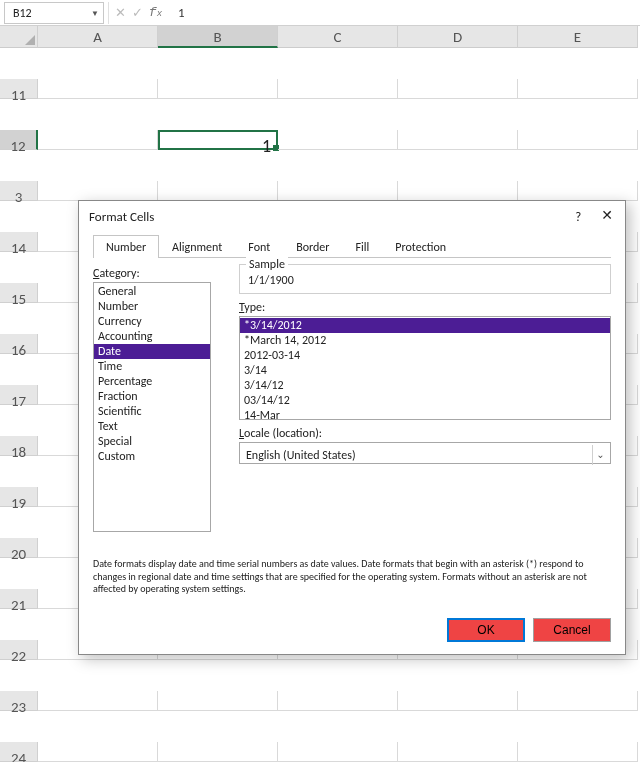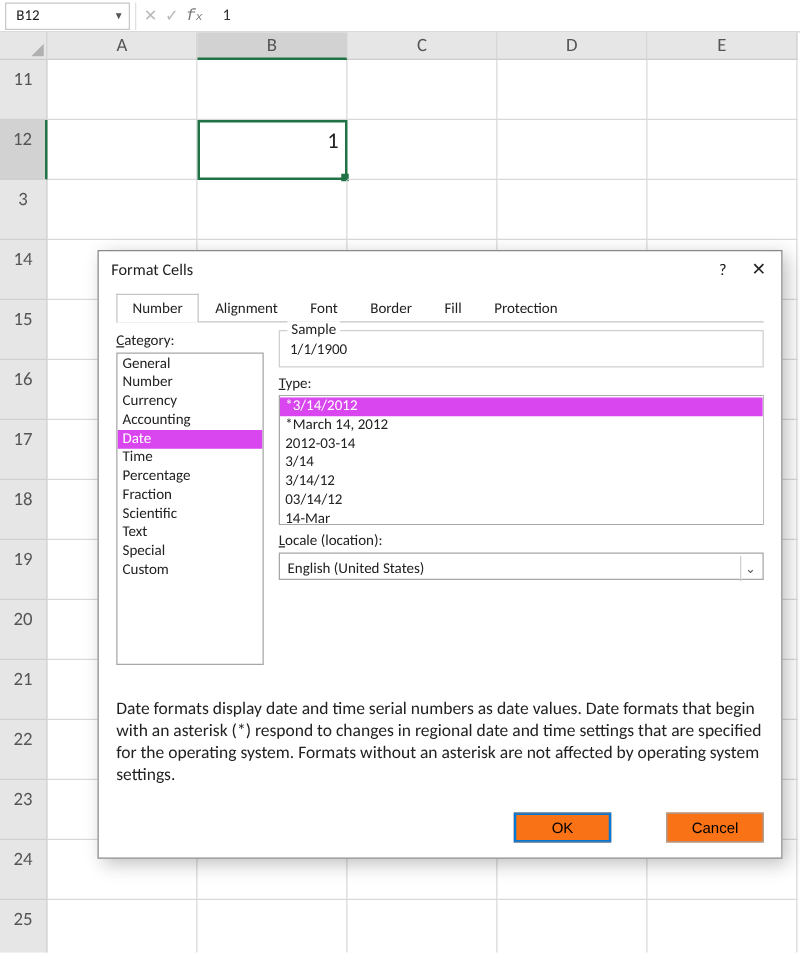--- a/index.html
+++ b/index.html
@@ -43,21 +43,21 @@
 
 .sheet { position: relative; }
 .col-headers { display: flex; height: 22px; }
 .corner { width: 38px; border-right: 1px solid #d0d0d0; border-bottom: 1px solid #ccc; background: #e6e6e6; position: relative; }
 .corner::after { content:""; position:absolute; right:2px; bottom:2px; width:0; height:0; border-left:10px solid transparent; border-bottom:10px solid #b0b0b0; }
 .col-h {
   width: 120px; border-right: 1px solid #d0d0d0; border-bottom: 1px solid #ccc;
   background: #e6e6e6; text-align: center; line-height: 22px; color: #555; font-size: 15px;
 }
 .col-h.active { background: #d2d2d2; border-bottom: 2px solid #217346; }
-.row { display: flex; height: 48px; }
+.row { display: flex; height: 20px; margin-top: 31px; }
 .row-h { width: 38px; border-right: 1px solid #d0d0d0; border-bottom: 1px solid #d0d0d0; background: #e6e6e6; text-align: center; line-height: 32px; color: #555; font-size: 15px; }
 .row-h.active { background: #d2d2d2; border-right: 2px solid #217346; }
 .cell { width: 120px; border-right: 1px solid #d9d9d9; border-bottom: 1px solid #d9d9d9; position: relative; padding: 0 5px; line-height: 32px; font-size: 18px; text-align: right;}
 .cell.selected { border: 2px solid #217346; line-height: 28px; }
 .cell.selected::after { content:""; position:absolute; right:-3px; bottom:-3px; width:6px; height:6px; background:#217346; }
 
 
 .dialog {
   position: absolute;
   left: 78px; top: 200px;
@@ -79,57 +79,57 @@
 .tab {
   padding: 4px 12px;
   border: 1px solid transparent;
   border-bottom: none;
   margin-bottom: -1px;
   cursor: default;
   color: #222;
 }
 .tab.active { border-color: #c5c5c5; background: #fff; }
 
-.panel { display: flex; gap: 12px; }
+.panel { display: flex; gap: 28px; }
 .cat-col { width: 118px; }
 .field-label { display:block; margin: 2px 0 2px 0; }
 .field-label .ul { text-decoration: underline; }
 .listbox {
   border: 1px solid #a7a7a7;
   height: 250px;
   overflow-y: scroll;
   background: #fff;
   padding: 1px 0;
 }
 .listbox.type { height: 104px; }
 .lb-item { padding: 0 4px; line-height: 15px; font-size:12px; cursor: default; white-space: nowrap;}
-.lb-item.selected { background: #d946ef; color: #fff; }
+.lb-item.selected { background: #4c1d95; color: #fff; }
 
 .listbox::-webkit-scrollbar { width: 16px; }
 .listbox::-webkit-scrollbar-track { background:#f0f0f0; border-left:1px solid #ddd;}
 .listbox::-webkit-scrollbar-thumb { background:#c8c8c8; }
 
 .right-col { flex: 1; }
 .sample-box { border: 1px solid #cfcfcf; padding: 8px 8px 6px 8px; margin-bottom: 6px; position: relative;}
 .sample-legend { position:absolute; top:-8px; left:6px; background:#fff; padding:0 3px; font-size:12px;}
 .sample-val { font-size:12px; }
 
 .combo {
   display:flex; align-items:center; justify-content:space-between;
   border:1px solid #a7a7a7; height:22px; padding: 4px 2px 0 6px; background:#fff; cursor: default;
 }
 .combo-arrow { width:16px; text-align:center; color:#555; font-size:10px; border-left:1px solid #cfcfcf; line-height:20px; }
 
-.desc { font-size: 14px; color: #222; margin-top: 26px; line-height: 1.25; }
+.desc { font-size: 10px; color: #222; margin-top: 26px; line-height: 1.25; }
 
 .dialog-buttons { display:flex; justify-content:flex-end; gap: 8px; padding: 10px 14px 12px 0; }
 .btn {
   min-width: 78px; height: 24px; border: 1px solid #a0a0a0;
-  background: #f97316; font-size:12px; cursor: default;
-  display: inline-flex; align-items: center; justify-content: center; margin-left: 36px;
+  background: #ef4444; font-size:12px; cursor: default;
+  display: inline-flex; align-items: center; justify-content: center;
 }
 .btn.primary { border: 1px solid #0078d7; box-shadow: inset 0 0 0 1px #0078d7; }
 
 </style>
 </head>
 <body>
 
 <div class="formula-bar">
   <div class="name-box">
     <span>B12</span>

